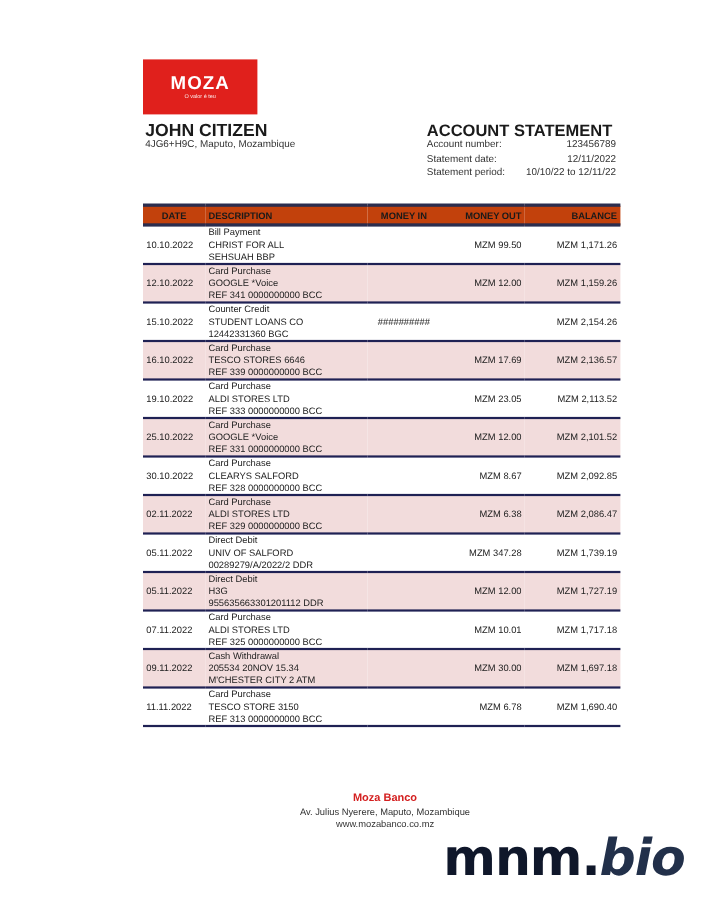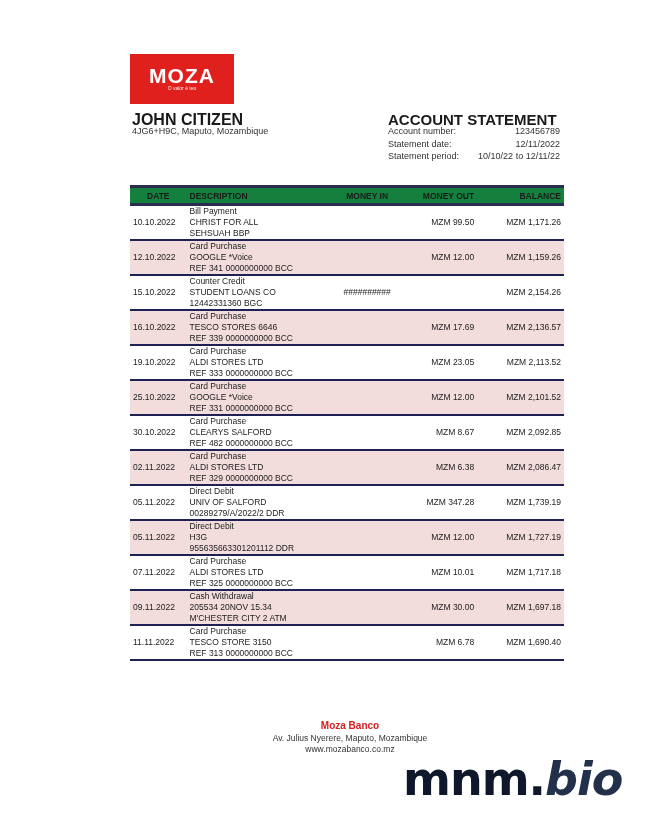--- a/index.html
+++ b/index.html
@@ -4,32 +4,32 @@
 <style>
   html, body { margin: 0; padding: 0; }
   body {
     width: 648px; height: 840px; background: #ffffff; position: relative; overflow: hidden;
     font-family: "Liberation Sans", sans-serif; color: #222;
   }
   .logo {
     position: absolute; left: 130px; top: 54px; width: 104px; height: 50px;
     background: #e0201c; color: #fff; text-align: center;
   }
-  .logo .wordmark { font-weight: bold; font-size: 21px; letter-spacing: 1px; margin-top: 13px; line-height: 17px; }
+  .logo .wordmark { font-weight: bold; font-size: 17px; letter-spacing: 1px; margin-top: 13px; line-height: 17px; }
   .logo .tagline { font-size: 5px; margin-top: 1px; opacity: 0.9; }
   .cust-name { position: absolute; left: 132px; top: 111px; font-size: 16px; font-weight: bold; color: #1a1a1a; }
   .cust-addr { position: absolute; left: 132px; top: 126px; font-size: 9px; color: #333; text-align: center; }
   .stmt-title { position: absolute; left: 388px; top: 111px; font-size: 15px; font-weight: bold; color: #1a1a1a; }
   .stmt-info { position: absolute; left: 388px; top: 125px; width: 172px; font-size: 9px; color: #333; }
   .stmt-info .row { display: flex; justify-content: space-between; height: 12.5px; line-height: 12.5px; }
   table.tx {
     position: absolute; left: 130px; top: 185px; width: 434px;
     border-collapse: collapse; font-size: 8.5px; color: #222;
   }
-  table.tx thead tr { background: #15803d; border-top: 3px solid #2b2d4e; border-bottom: 3px solid #2b2d4e; }
+  table.tx thead tr { background: #c2410c; border-top: 3px solid #2b2d4e; border-bottom: 3px solid #2b2d4e; }
   table.tx th { font-weight: bold; font-size: 8.5px; height: 15px; padding: 0 3px; color: #1a1a1a; }
   table.tx tbody tr { border-bottom: 2px solid #1f2154; height: 34.2px; }
   table.tx tbody tr.shade { background: #f2dcdc; }
   table.tx td { padding: 0 3px; vertical-align: middle; line-height: 11px; }
   .c-date { width: 50px; text-align: left; }
   .c-desc { width: 140px; text-align: left; }
   .c-in { width: 60px; text-align: center; }
   .c-out { width: 70px; text-align: right; }
   .c-bal { width: 80px; text-align: right; }
   th.c-date { text-align: center; }
@@ -143,21 +143,21 @@
         </td>
         <td class="c-in"></td>
         <td class="c-out">MZM 12.00</td>
         <td class="c-bal">MZM 2,101.52</td>
       </tr>
       <tr>
         <td class="c-date">30.10.2022</td>
         <td class="c-desc">
           <div>Card Purchase</div>
           <div>CLEARYS SALFORD</div>
-          <div>REF 482 0000000000 BCC</div>
+          <div>REF 328 0000000000 BCC</div>
         </td>
         <td class="c-in"></td>
         <td class="c-out">MZM 8.67</td>
         <td class="c-bal">MZM 2,092.85</td>
       </tr>
       <tr class="shade">
         <td class="c-date">02.11.2022</td>
         <td class="c-desc">
           <div>Card Purchase</div>
           <div>ALDI STORES LTD</div>

